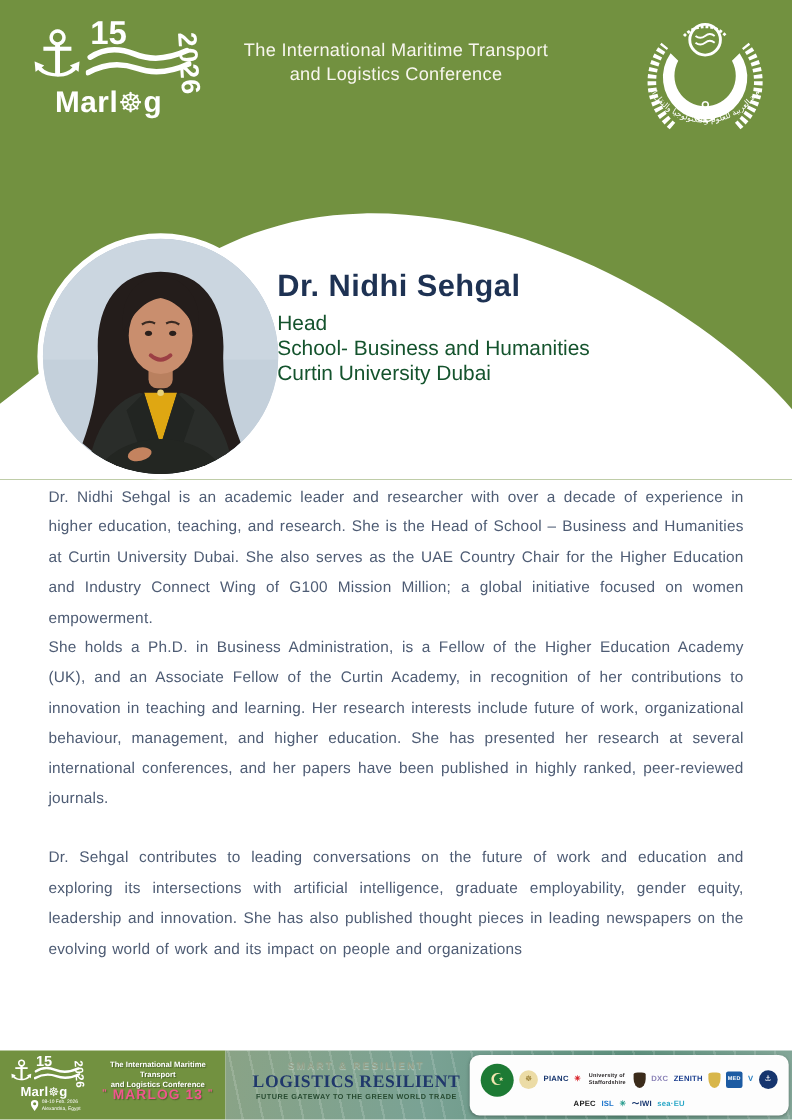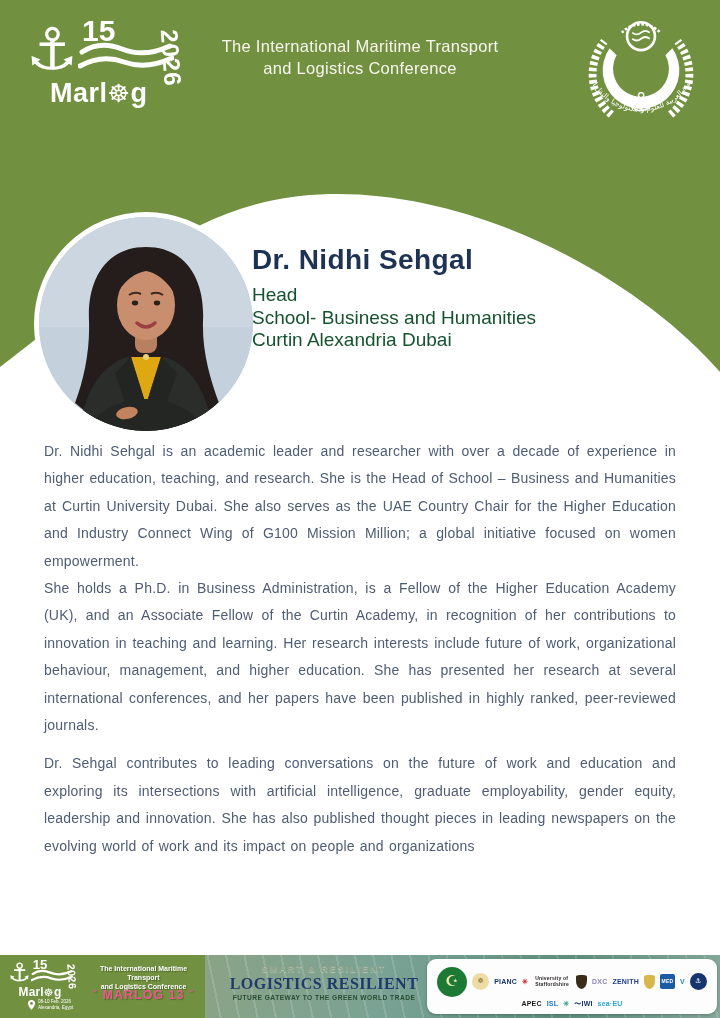--- a/index.html
+++ b/index.html
@@ -33,21 +33,21 @@
       border:5px solid #ffffff; overflow:hidden; background:#c3cfda; }
 
   .profile { position:absolute; left:252px; top:244px; width:340px; }
   .profile .name { font-size:28px; font-weight:bold; color:#1e3253; letter-spacing:.4px; margin-bottom:8px; }
   .profile .ptitle { font-size:19px; color:#14532d; line-height:22.5px; }
 
   
   .bio { position:absolute; left:44px; top:438px; width:632px; z-index:2; }
   .bio-p { font-size:14px; line-height:27.4px; color:#4e5c74; text-align:justify;
       letter-spacing:.2px; word-spacing:1px; }
-  .bio-p.gap { margin-bottom:11px; }
+  .bio-p.gap { margin-bottom:27px; }
 
   
   .footer { position:absolute; left:0; top:955px; width:720px; height:63px; display:flex; z-index:3; }
   .footer-left { position:relative; width:205px; height:63px; background:#729140; flex:none; }
 
   .marlog-logo.small { left:8px; top:4px; transform:scale(.44); transform-origin:top left; }
 
   .pin-row { position:absolute; left:28px; top:44px; display:flex; align-items:center; gap:3px; }
   .pin-row .loc { color:#fff; font-size:4.5px; line-height:5.5px; }
 
@@ -150,21 +150,21 @@
           <ellipse cx="88" cy="196" rx="11" ry="6" fill="#c4835f" transform="rotate(-12 88 196)"></ellipse>
           <circle cx="107" cy="140" r="3" fill="#e8d27a"></circle>
         </g>
       </svg>
     </div>
 
     <div class="profile">
       <div class="name">Dr. Nidhi Sehgal</div>
       <div class="ptitle">Head</div>
       <div class="ptitle">School- Business and Humanities</div>
-      <div class="ptitle">Curtin Alexandria Dubai</div>
+      <div class="ptitle">Curtin University Dubai</div>
     </div>
   </header>
 
   <main class="bio" id="bio">
       <p class="bio-p">Dr. Nidhi Sehgal is an academic leader and researcher with over a decade of experience in higher education, teaching, and research. She is the Head of School – Business and Humanities at Curtin University Dubai. She also serves as the UAE Country Chair for the Higher Education and Industry Connect Wing of G100 Mission Million; a global initiative focused on women empowerment.</p>
       <p class="bio-p gap">She holds a Ph.D. in Business Administration, is a Fellow of the Higher Education Academy (UK), and an Associate Fellow of the Curtin Academy, in recognition of her contributions to innovation in teaching and learning. Her research interests include future of work, organizational behaviour, management, and higher education. She has presented her research at several international conferences, and her papers have been published in highly ranked, peer-reviewed journals.</p>
       <p class="bio-p">Dr. Sehgal contributes to leading conversations on the future of work and education and exploring its intersections with artificial intelligence, graduate employability, gender equity, leadership and innovation. She has also published thought pieces in leading newspapers on the evolving world of work and its impact on people and organizations</p>
     </main>
 
   <footer class="footer">

